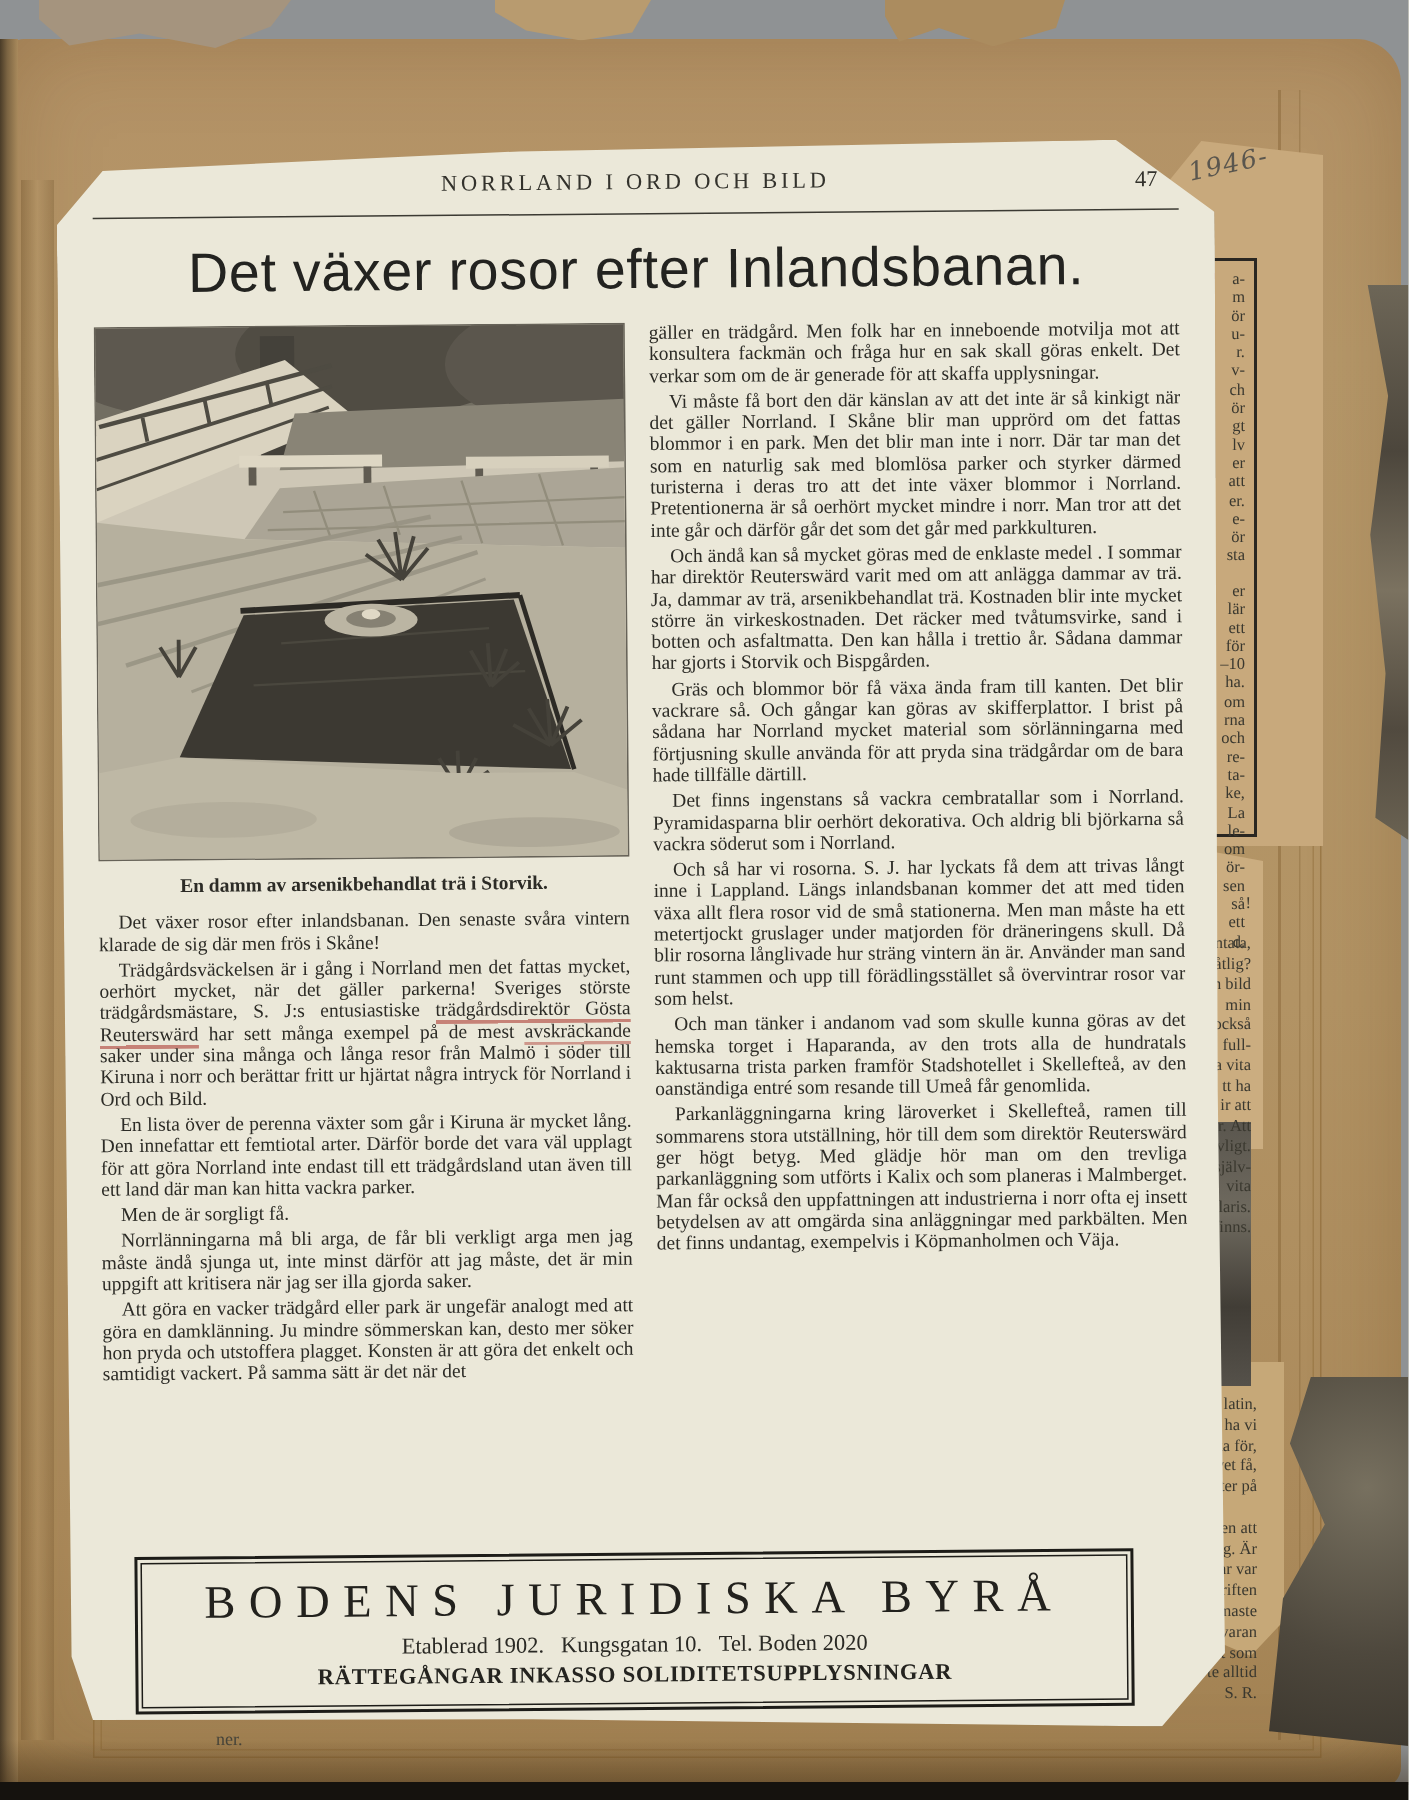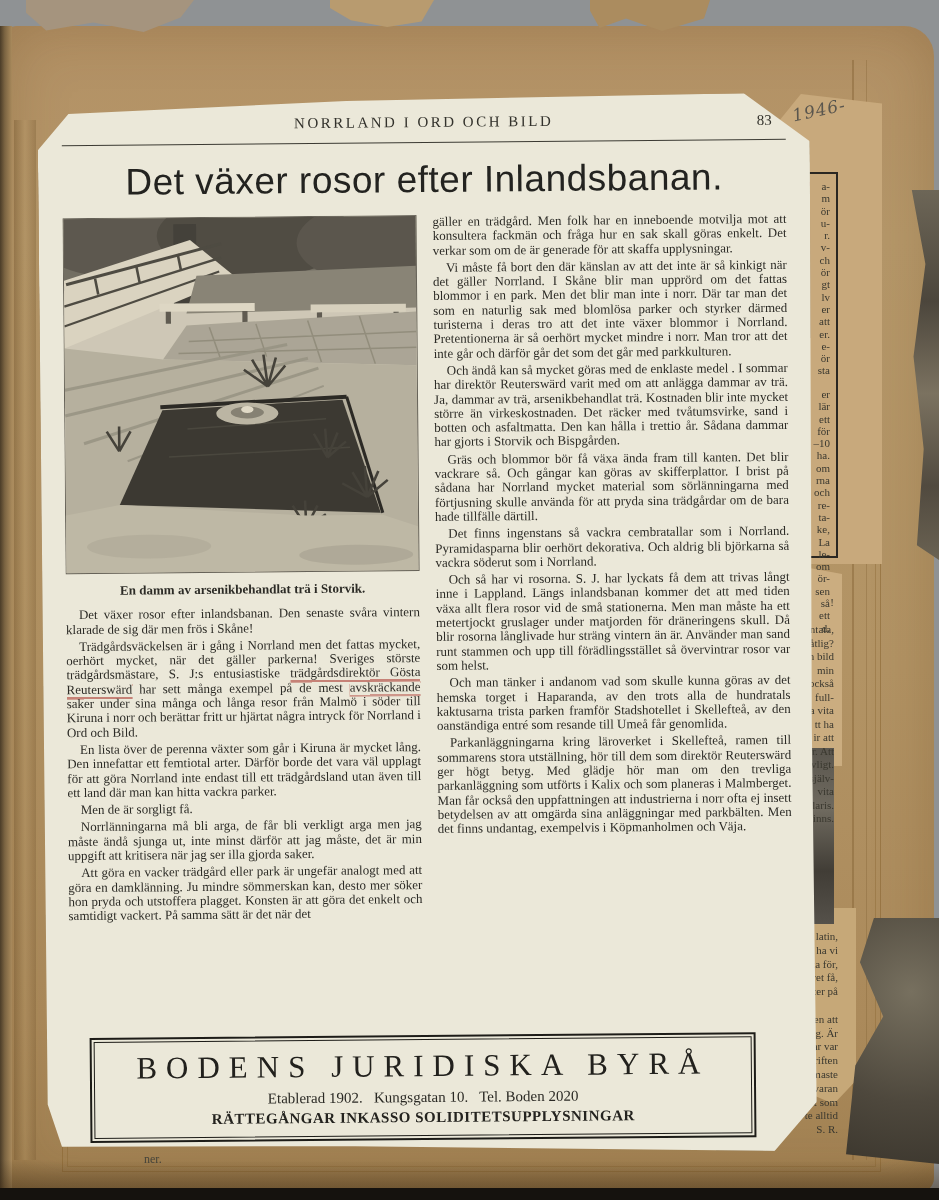--- a/index.html
+++ b/index.html
@@ -197,21 +197,21 @@
   <div class="red-dot"></div>
 
   <div class="dark-edge-top"></div>
   <div class="dark-edge-bot"></div>
 
   <div class="page">
     <div class="page-inner">
 
       <div class="mag-header">
         <div class="mag-title">NORRLAND I ORD OCH BILD</div>
-        <div class="mag-pageno">83</div>
+        <div class="mag-pageno">47</div>
       </div>
 
       <div class="headline">Det växer rosor efter Inlandsbanan.</div>
 
       <div class="columns">
 
         <div class="col">
           <figure>
             <svg class="photo" viewBox="0 0 340 356" preserveAspectRatio="none">
               <rect x="0" y="0" width="340" height="356" fill="#c6c3b6"></rect>

